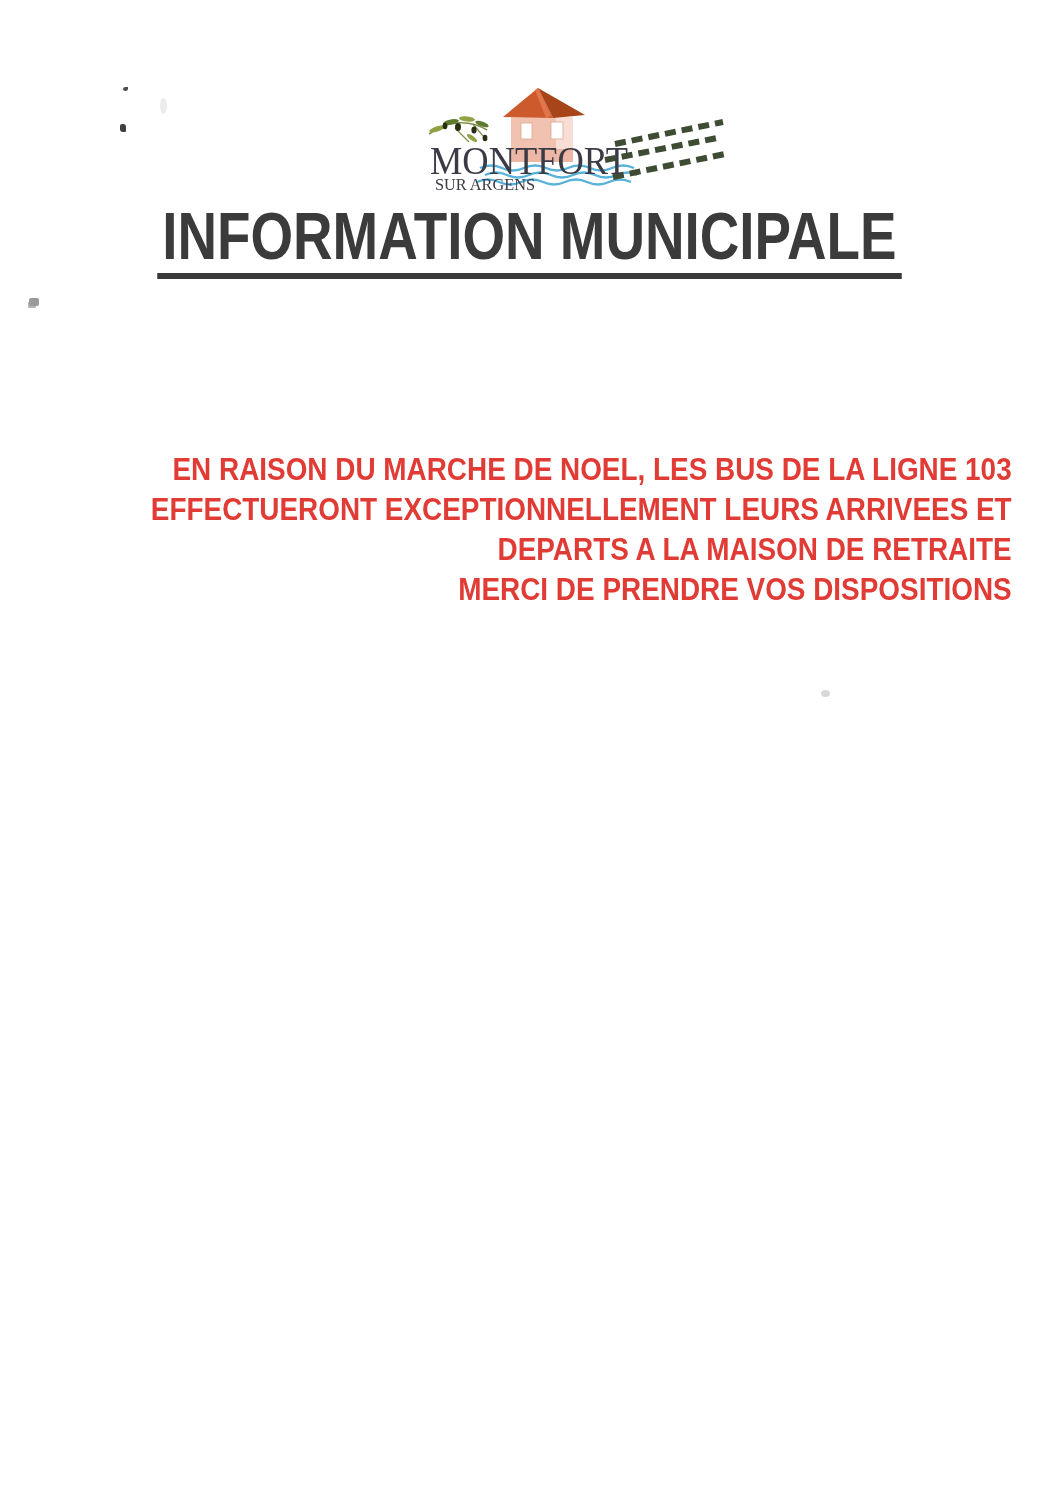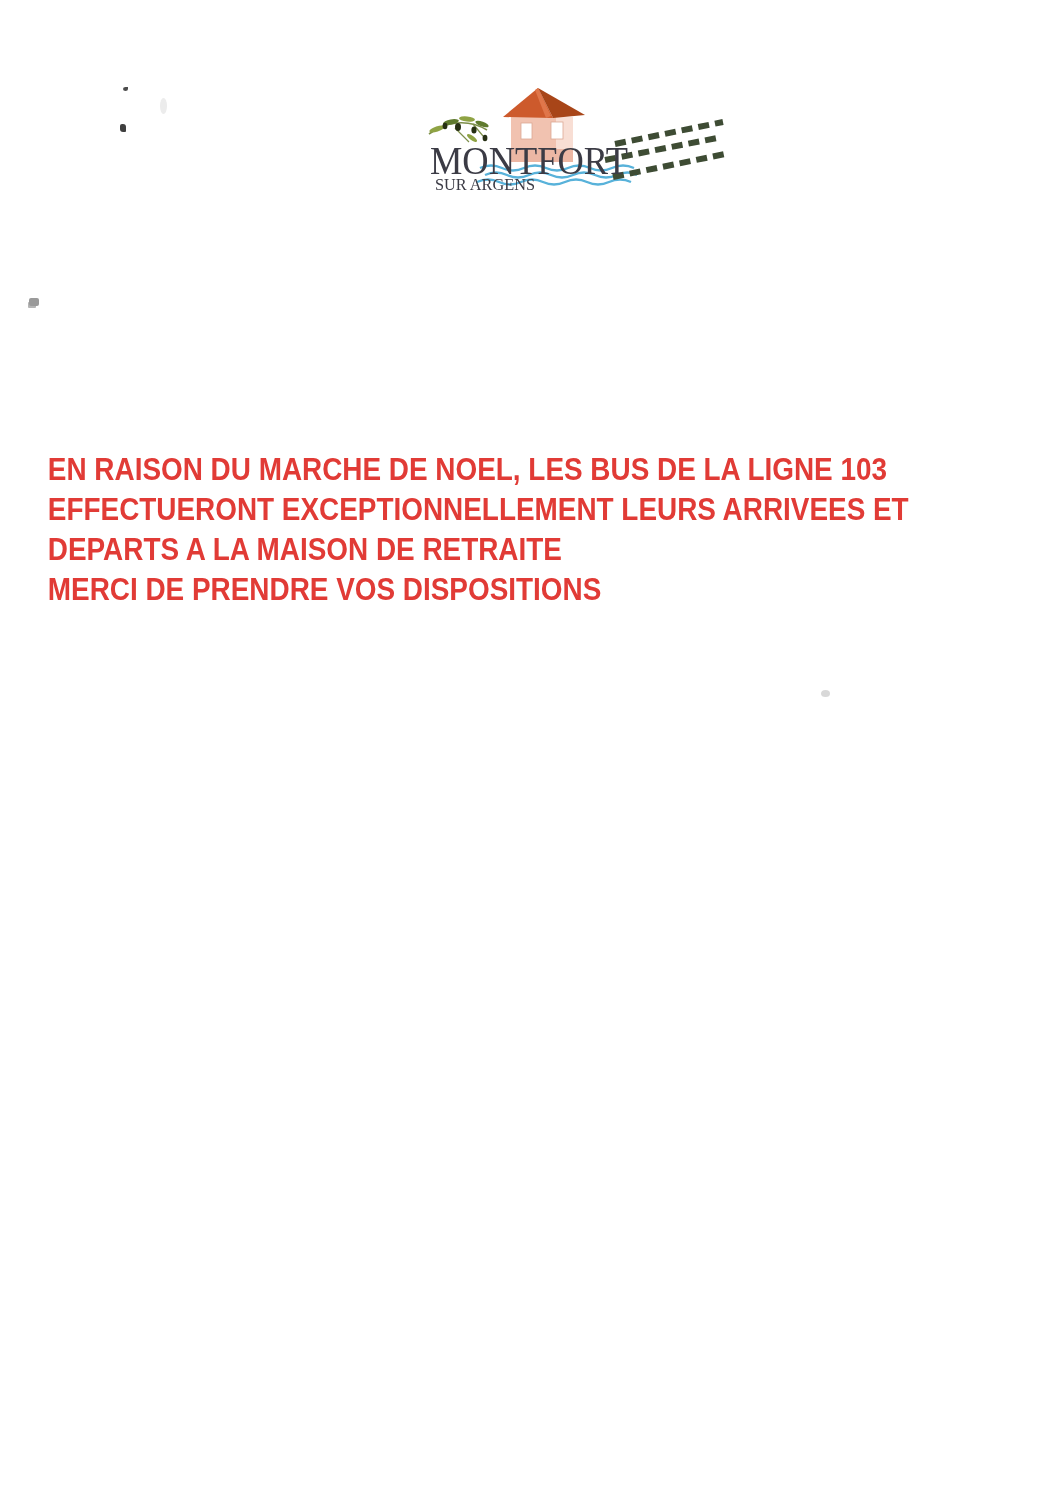--- a/index.html
+++ b/index.html
@@ -50,21 +50,21 @@
     color:#3c3c3c;
     line-height:54px;
     transform:scaleX(0.93);
     transform-origin:50% 0;
     white-space:nowrap;
   }
 
   
   .notice-wrap{
     position:absolute;left:0;top:450px;width:100%;
-    text-align:left;
+    text-align:right;
   }
   .notice-inner{
     display:inline-block;
     font-size:31px;
     font-weight:bold;
     color:#e13b36;
     line-height:40px;
     transform:scaleX(0.90);
     transform-origin:50% 0;
     white-space:nowrap;
@@ -127,20 +127,23 @@
         <line x1="190" y1="58" x2="298" y2="36"></line>
         <line x1="180" y1="74" x2="292" y2="52"></line>
         <line x1="188" y1="91" x2="300" y2="68"></line>
       </g>
 
       <text x="5" y="88" font-family="Liberation Serif, serif" font-size="40" fill="#3b3b45" textLength="198" lengthAdjust="spacingAndGlyphs">MONTFORT</text>
       <text x="10" y="104" font-family="Liberation Serif, serif" font-size="16.5" fill="#3b3b45" textLength="100" lengthAdjust="spacingAndGlyphs">SUR ARGENS</text>
     </svg>
   </div>
 
+  <div class="title-wrap">
+    <h1 class="title-inner" style="margin:0;font-size:66px;">INFORMATION MUNICIPALE</h1>
+  </div>
 
 
   <div class="notice-wrap">
     <div class="notice-inner">
       <div>EN RAISON DU MARCHE DE NOEL, LES BUS DE LA LIGNE 103</div>
       <div>EFFECTUERONT EXCEPTIONNELLEMENT LEURS ARRIVEES ET</div>
       <div>DEPARTS A LA MAISON DE RETRAITE</div>
       <div>MERCI DE PRENDRE VOS DISPOSITIONS</div>
     </div>
   </div>

